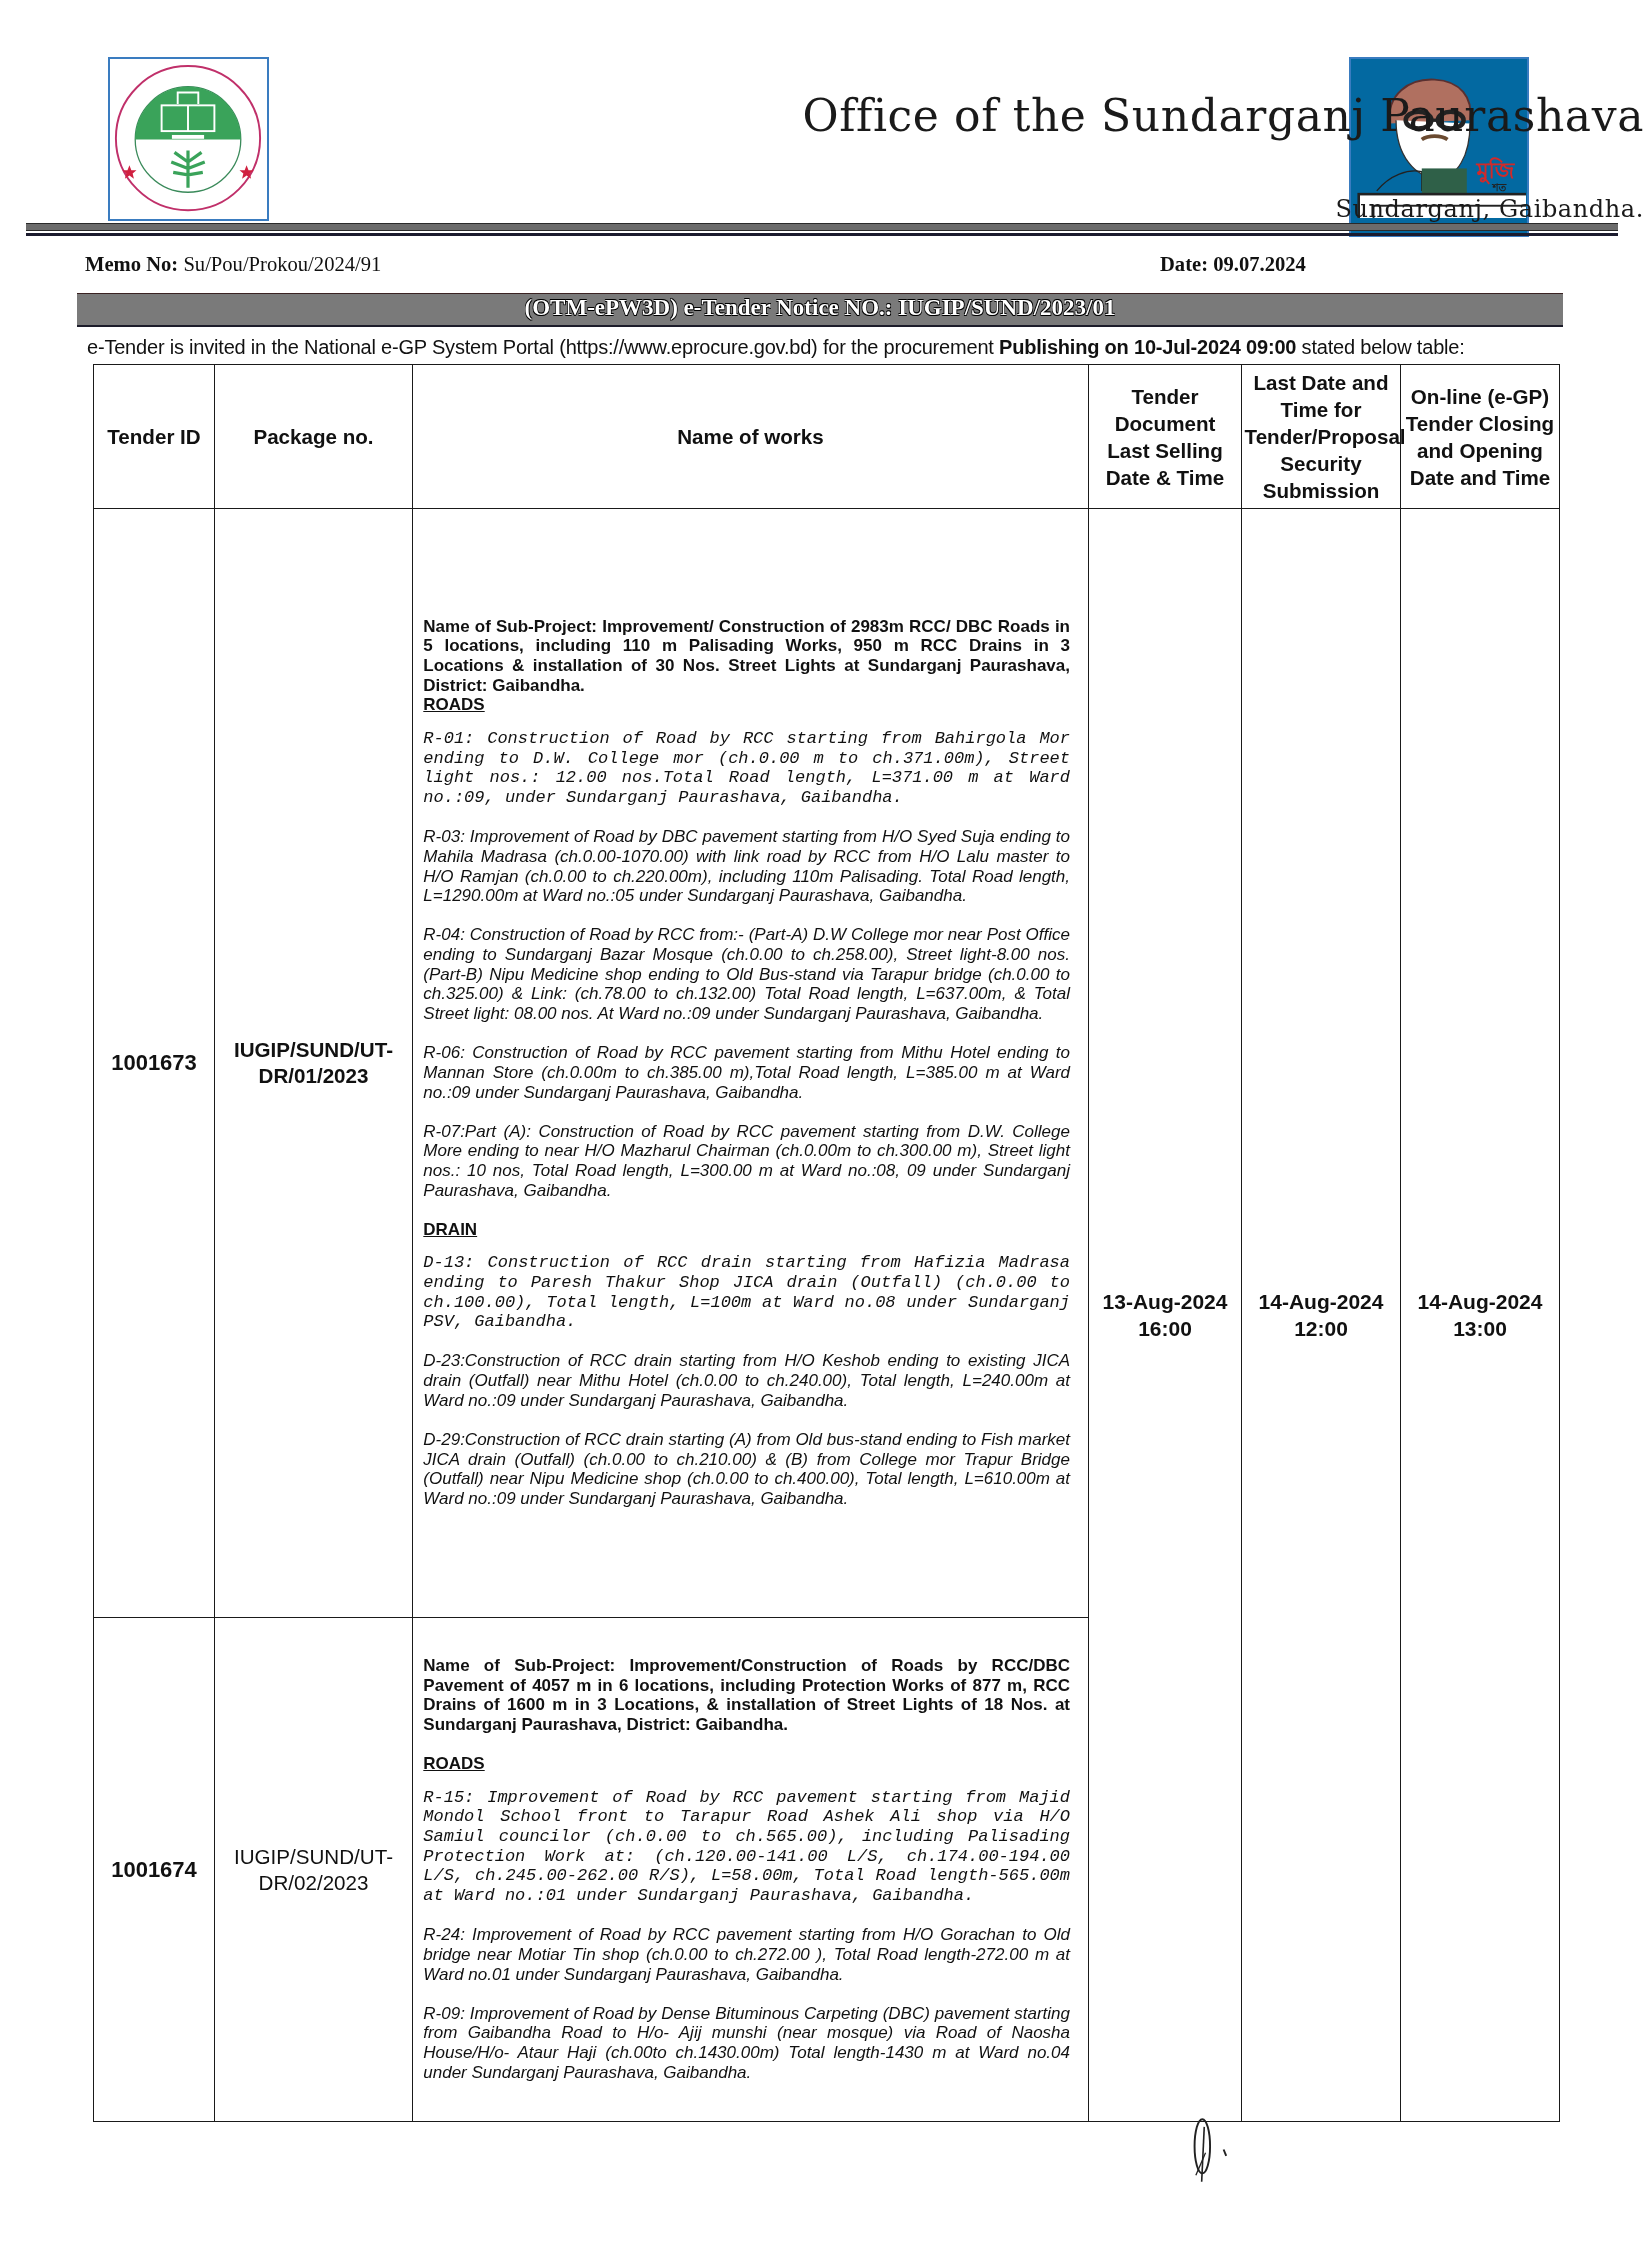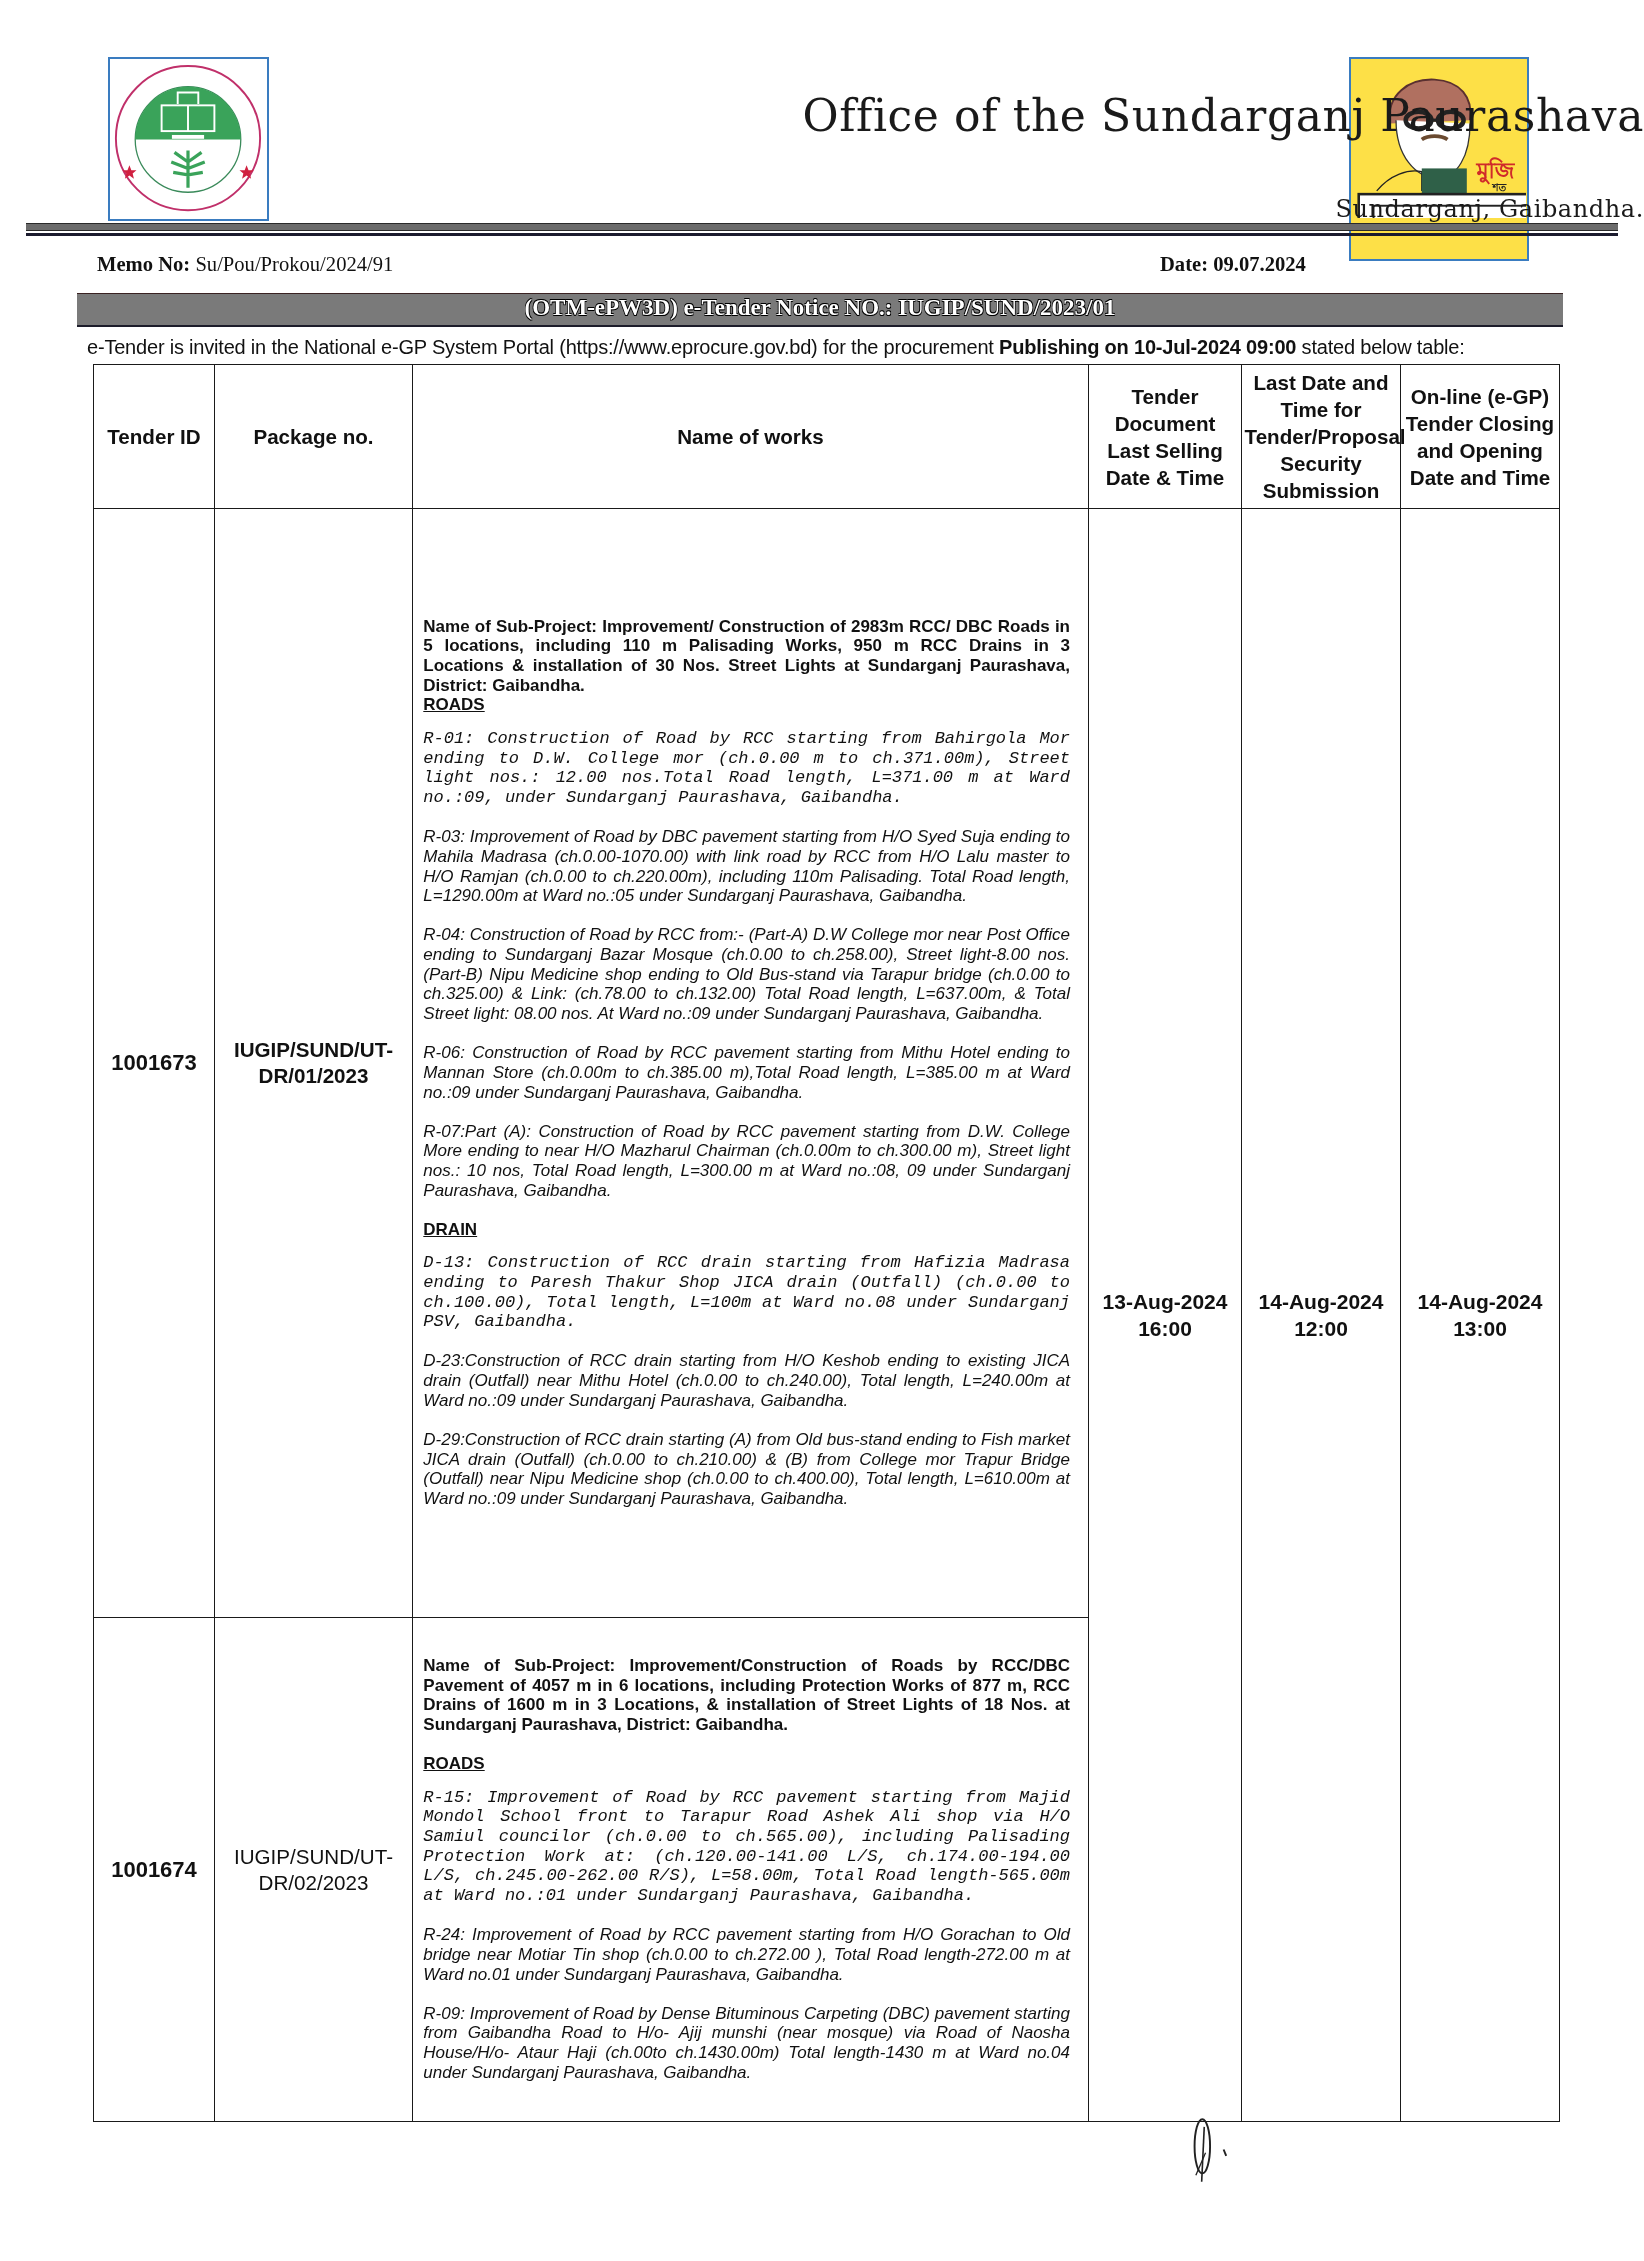--- a/index.html
+++ b/index.html
@@ -1,31 +1,31 @@
 <!DOCTYPE html>
 <html style="font-size:10.3px"><head>
 <meta charset="utf-8">
 <style>
   html, body { margin: 0; padding: 0; background: #ffffff; }
   body { width: 1644px; height: 2261px; position: relative; overflow: hidden; font-family: "Liberation Sans", sans-serif; color: #111; }
 
   .logo-box { position: absolute; left: 108px; top: 57px; width: 161px; height: 164px; border: 2.6px solid #3a7cc0; box-sizing: border-box; background: #fff; }
-  .portrait-box { position: absolute; left: 1349px; top: 57px; width: 180px; height: 204px; border: 2.6px solid #3a7cc0; box-sizing: border-box; background: #fde047; overflow: hidden; }
+  .portrait-box { position: absolute; left: 1349px; top: 57px; width: 180px; height: 180px; border: 2.6px solid #3a7cc0; box-sizing: border-box; background: #0369a1; overflow: hidden; }
 
   .title { position: absolute; left: 0; width: 1644px; text-align: right; font-family: "DejaVu Serif", serif; color: #1a1a1a; }
   .title-main { top: 90px; font-size: 44px; letter-spacing: 0.6px; }
   .title-sub { top: 151px; font-size: 24px; letter-spacing: 0.6px; margin-top: 44px; }
 
   .rule-thick { position: absolute; left: 26px; width: 1592px; top: 223px; height: 7.7px; background: #6b6b6b; border-top: 1.3px solid #2a2a2a; border-bottom: 1.3px solid #2a2a2a; box-sizing: border-box; }
   .rule-thin { position: absolute; left: 26px; width: 1592px; top: 233px; height: 3.2px; background: #1b1b2e; }
 
   .memo { position: absolute; top: 253px; font-family: "Liberation Serif", serif; font-size: 20.6px; font-weight: bold; }
   .memo .lbl { font-weight: bold; }
   .memo .val { font-weight: normal; }
-  .memo-left { left: 97px; }
+  .memo-left { left: 85px; }
   .memo-right { left: 1160px; }
 
   .notice-banner { position: absolute; left: 77px; width: 1486px; top: 293px; height: 34px; background: #7a7a7a; border-top: 1.9px solid #3a2222; border-bottom: 2.6px solid #1c1c2a; box-sizing: border-box; text-align: center; color: #fff; font-family: "Liberation Serif", serif; font-weight: bold; font-size: 23px; line-height: 28px; text-shadow: 0.6px 0.6px 0 #000, -0.6px -0.6px 0 #000, 0.6px -0.6px 0 #000, -0.6px 0.6px 0 #000; }
 
   .intro { position: absolute; left: 87px; top: 336px; font-size: 20px; white-space: nowrap; letter-spacing: -0.2px; }
   .intro b { font-weight: bold; }
 
   table.tender { position: absolute; left: 93px; top: 364px; width: 1465px; border-collapse: collapse; table-layout: fixed; }
   table.tender th, table.tender td { border: 1.9px solid #1a1a1a; vertical-align: middle; }
   table.tender th { font-weight: bold; font-size: 20.6px; text-align: center; line-height: 27px; height: 143px; padding: 0 2.6px; }

